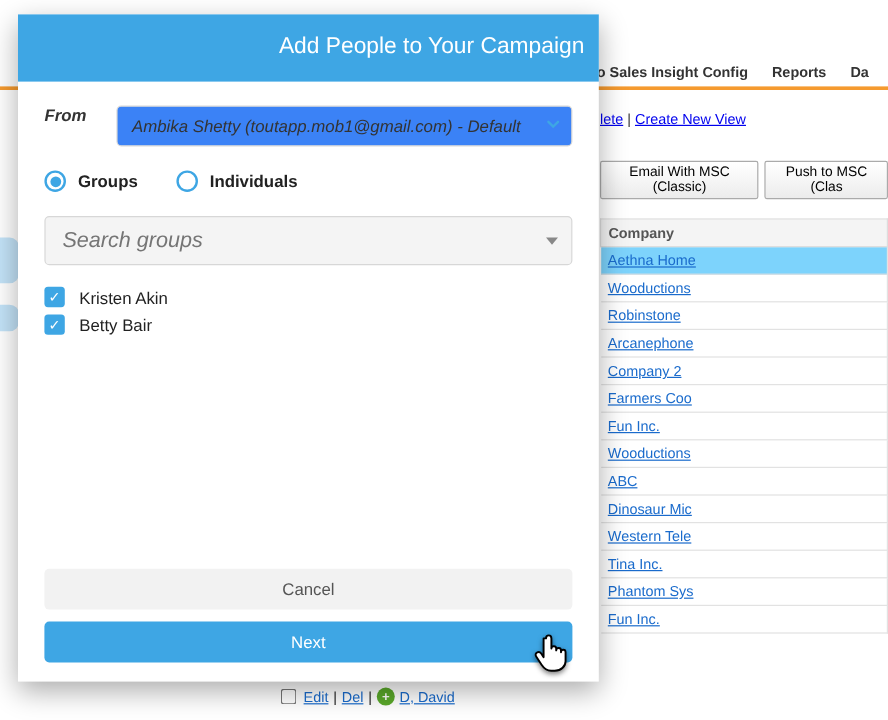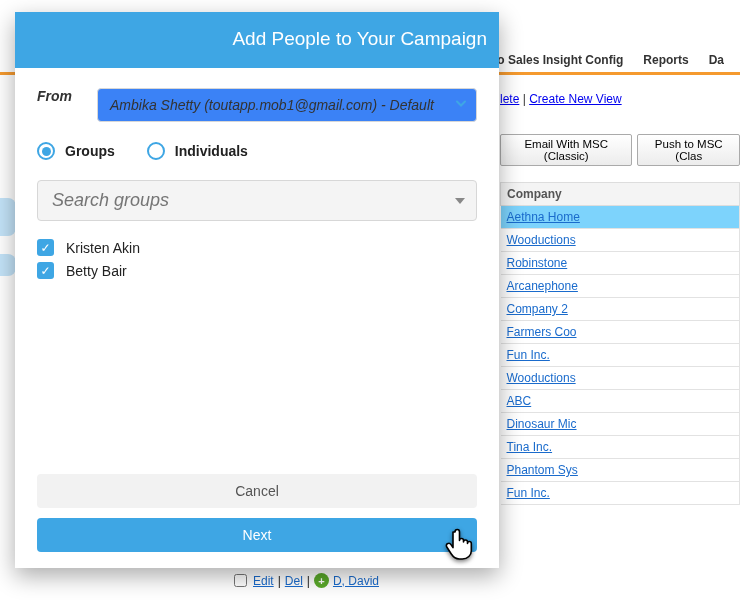--- a/index.html
+++ b/index.html
@@ -338,20 +338,23 @@
         <tr>
           <td><a href="#">Wooductions</a></td>
         </tr>
         <tr>
           <td><a href="#">ABC</a></td>
         </tr>
         <tr>
           <td><a href="#">Dinosaur Mic</a></td>
         </tr>
         <tr>
+          <td><a href="#">Western Tele</a></td>
+        </tr>
+        <tr>
           <td><a href="#">Tina Inc.</a></td>
         </tr>
         <tr>
           <td><a href="#">Phantom Sys</a></td>
         </tr>
         <tr>
           <td><a href="#">Fun Inc.</a></td>
         </tr>
       </tbody>
   </table>

